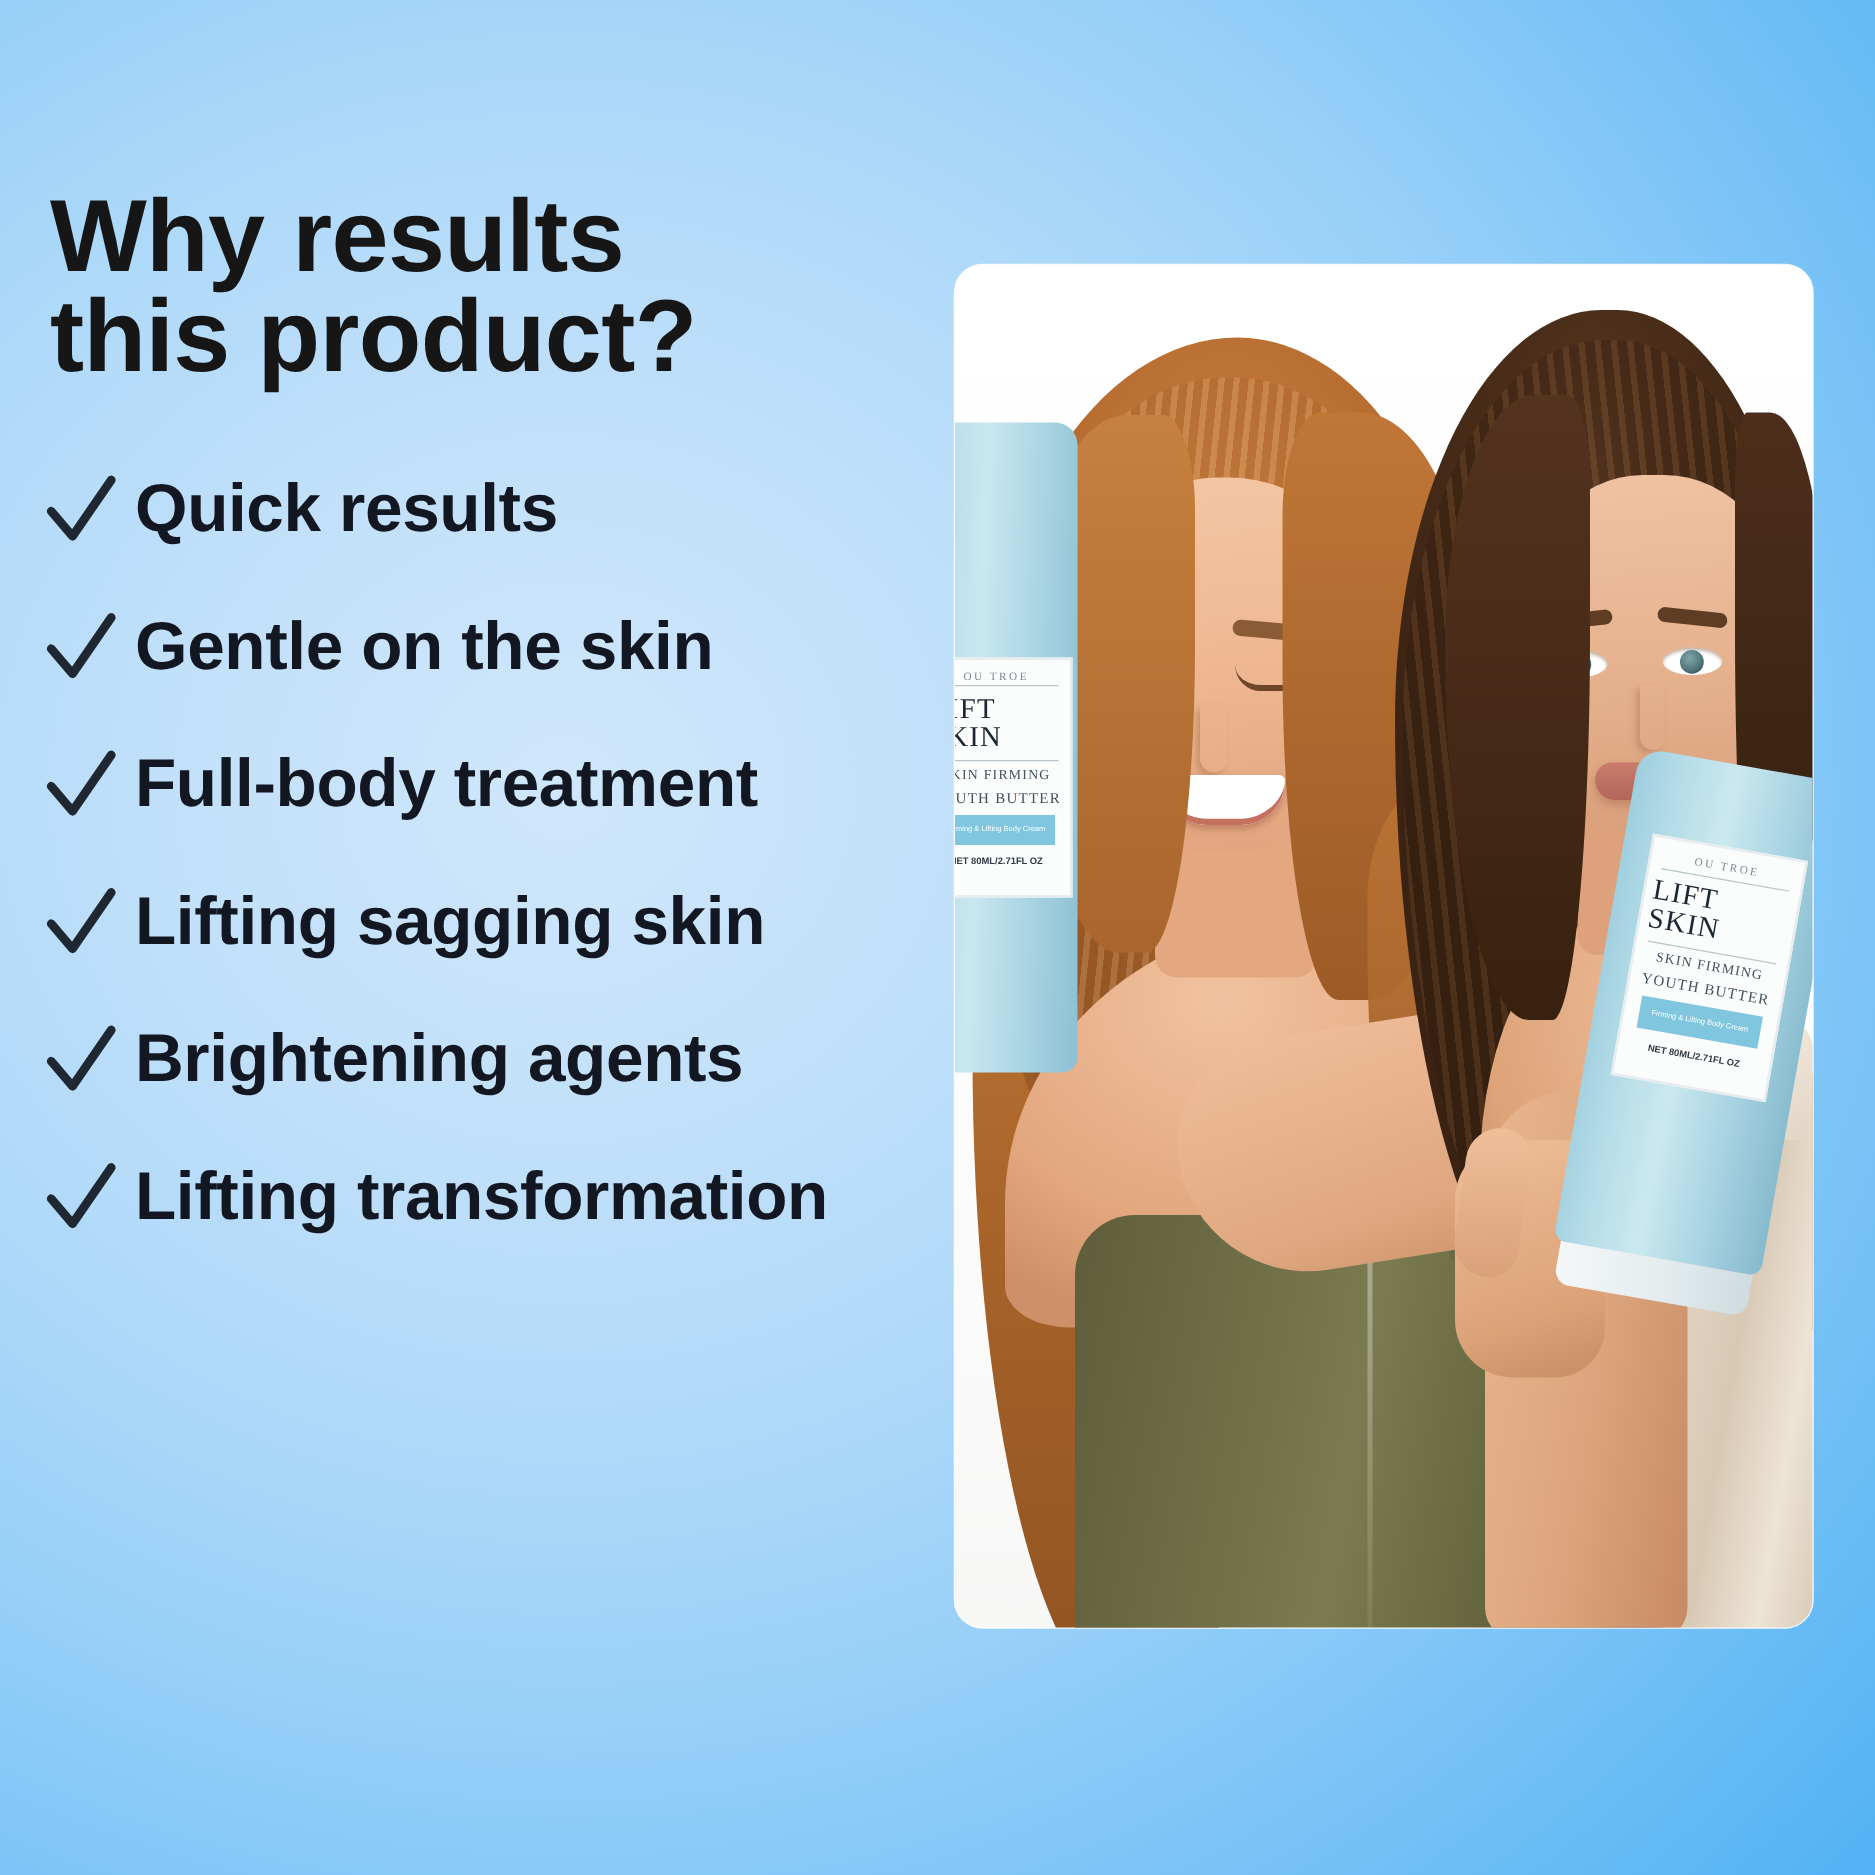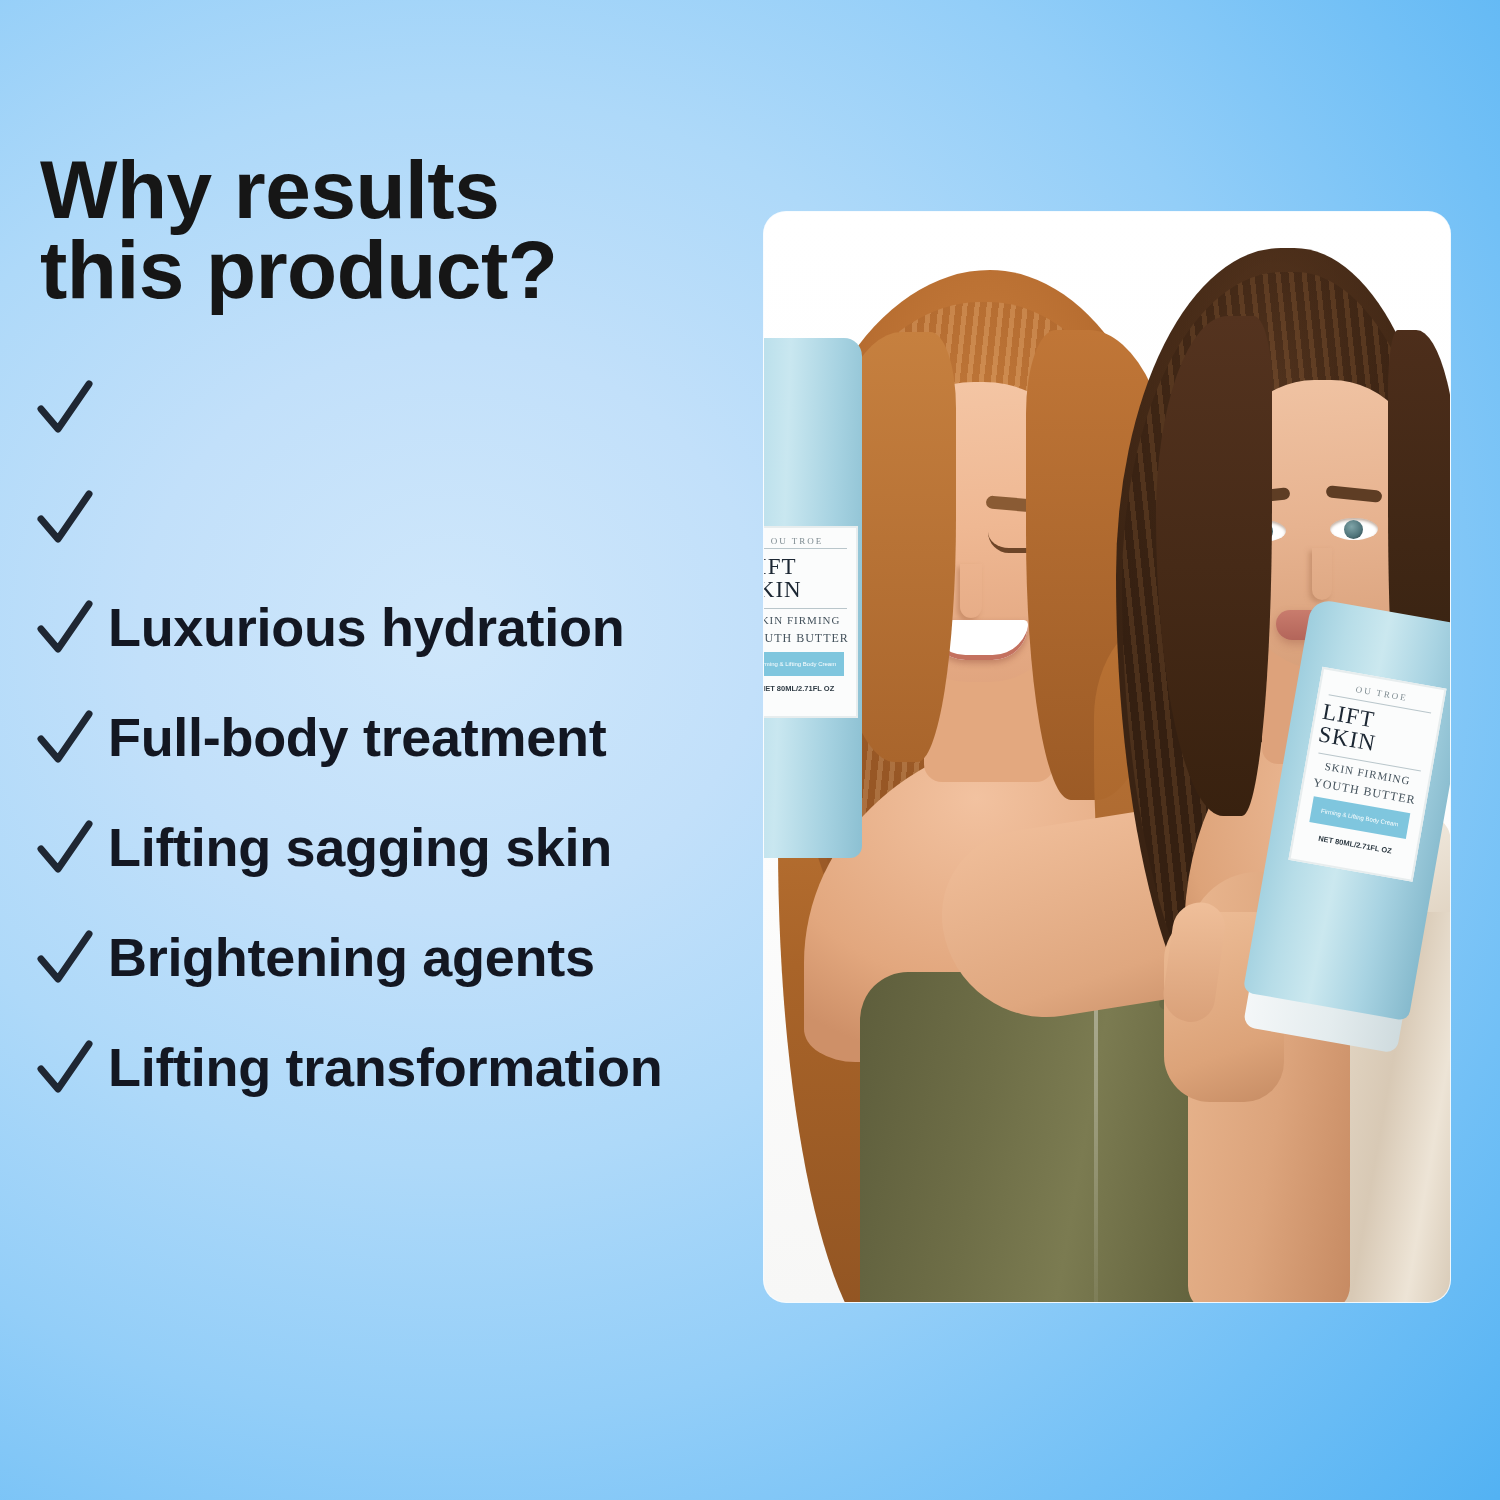--- a/index.html
+++ b/index.html
@@ -285,39 +285,33 @@
 this product?</h1>
 
     <ul id="benefits">
 
       <li>
         <span class="chk">
           <svg viewBox="0 0 58 62">
               <path d="M5 33 L22 53 L53 8" fill="none" stroke="#1F2733" stroke-width="7" stroke-linecap="round" stroke-linejoin="round"></path>
             </svg>
         </span>
-      </li>
-
-
-      <li>
-        <span class="chk">
-          <svg viewBox="0 0 58 62">
-              <path d="M5 33 L22 53 L53 8" fill="none" stroke="#1F2733" stroke-width="7" stroke-linecap="round" stroke-linejoin="round"></path>
-            </svg>
-        </span>
-      </li>
-
-      <li>
-        <span class="chk">
-          <svg viewBox="0 0 58 62">
-              <path d="M5 33 L22 53 L53 8" fill="none" stroke="#1F2733" stroke-width="7" stroke-linecap="round" stroke-linejoin="round"></path>
-            </svg>
-        </span>
-        <span class="btxt">Luxurious hydration</span>
-      </li>
+        <span class="btxt">Quick results</span>
+      </li>
+
+
+      <li>
+        <span class="chk">
+          <svg viewBox="0 0 58 62">
+              <path d="M5 33 L22 53 L53 8" fill="none" stroke="#1F2733" stroke-width="7" stroke-linecap="round" stroke-linejoin="round"></path>
+            </svg>
+        </span>
+        <span class="btxt">Gentle on the skin</span>
+      </li>
+
 
       <li>
         <span class="chk">
           <svg viewBox="0 0 58 62">
               <path d="M5 33 L22 53 L53 8" fill="none" stroke="#1F2733" stroke-width="7" stroke-linecap="round" stroke-linejoin="round"></path>
             </svg>
         </span>
         <span class="btxt">Full-body treatment</span>
       </li>
 

